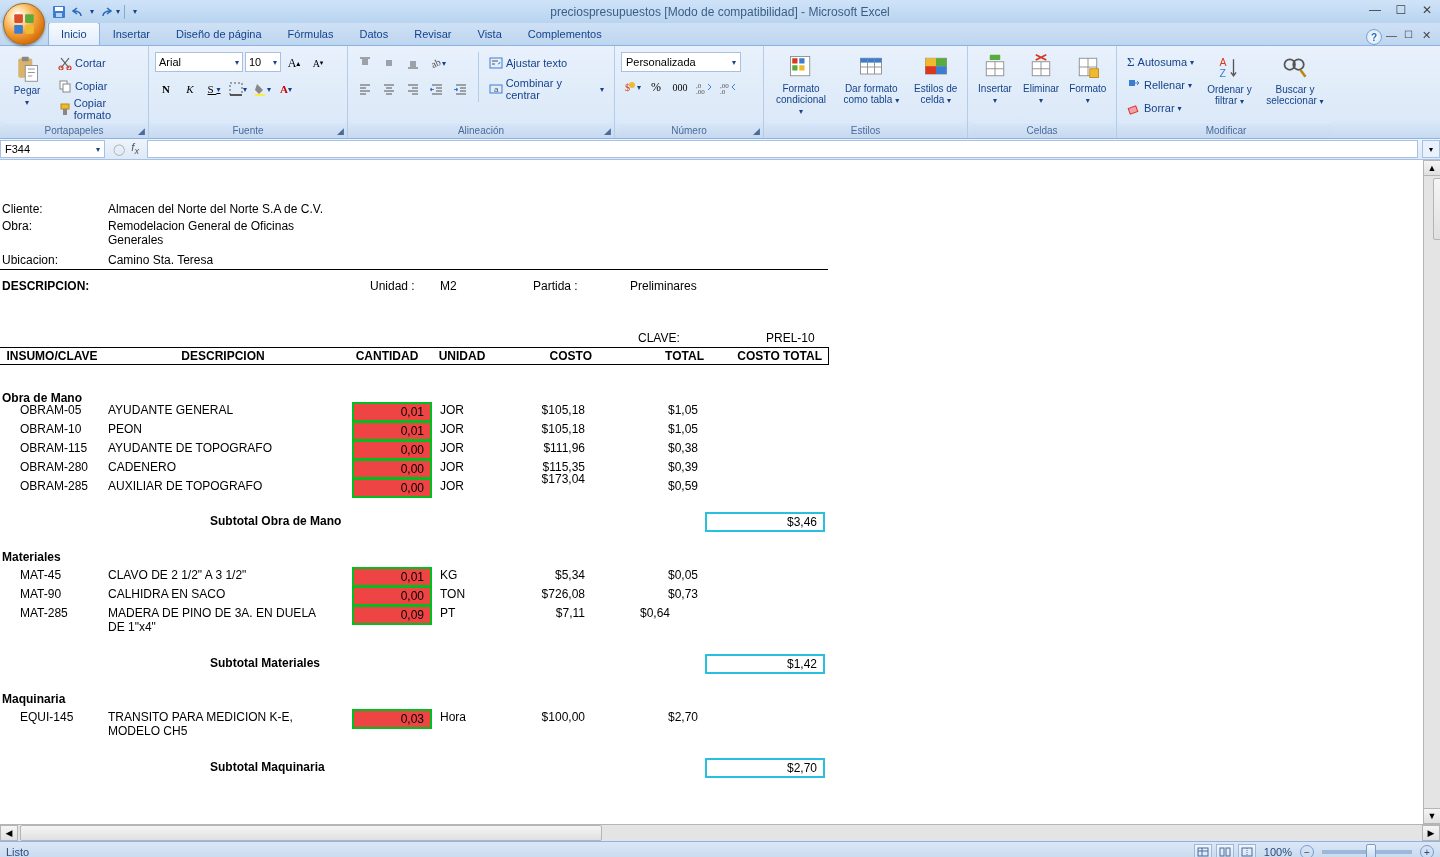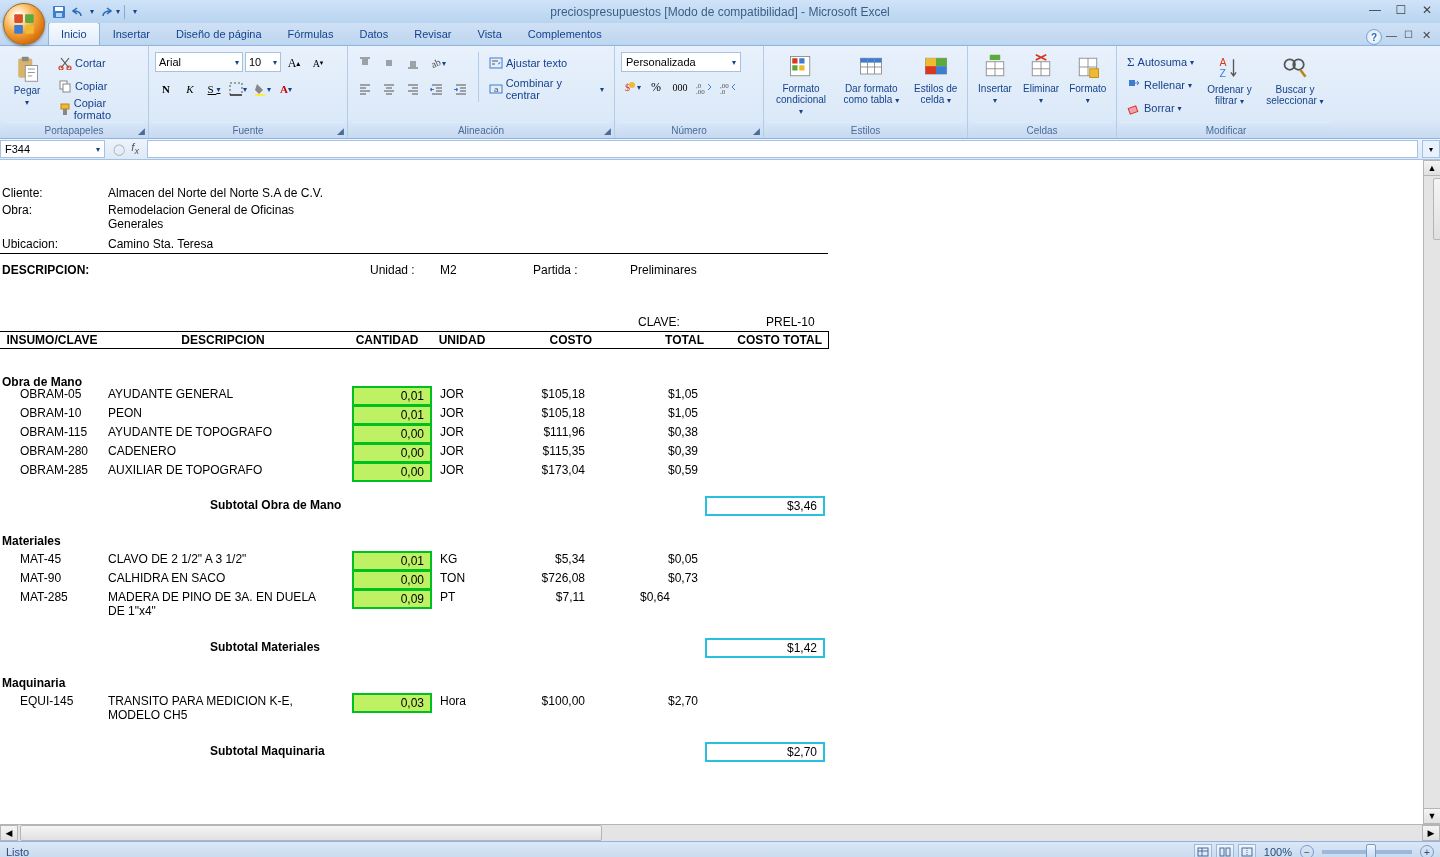--- a/index.html
+++ b/index.html
@@ -33,21 +33,21 @@
 .sq-btn{width:20px;height:20px;border:1px solid transparent;border-radius:2px;display:flex;align-items:center;justify-content:center;font-family:"Times New Roman",serif}
 .numfmt-sel{width:110px;height:18px;border:1px solid #a6c1e2;background:#fff;padding:0 4px;display:flex;align-items:center;justify-content:space-between;font-size:11px}
 .namebox-row{height:20px;background:linear-gradient(#eef4fc,#dde9f7);display:flex;align-items:center;border-bottom:1px solid #a6c1e2}
 .namebox{width:95px;border:1px solid #a6c1e2;background:#fff;height:16px;margin-left:0;padding:0 4px;display:flex;align-items:center;justify-content:space-between;font-size:11px}
 .fx-btns{display:flex;gap:6px;margin:0 8px;align-items:center}
 .fx-bar{flex:1;height:16px;border:1px solid #a6c1e2;background:#fff;margin-right:4px}
 .fx-expand{width:16px;height:16px;border:1px solid #a6c1e2;background:#e8f1fc;display:flex;align-items:center;justify-content:center;font-size:8px}
 .sheet-area{flex:1;overflow:auto;background:#fff;position:relative}
 .sheet{font-family:Arial,sans-serif;font-size:12px;padding:10px 2px 2px 2px;position:relative;width:1390px}
 .lbl{position:absolute}
-.green-box{border:2px solid #00c020;background:#bef264;text-align:right;padding:0 6px;height:16px;display:flex;align-items:center;justify-content:flex-end;font-size:12px}
+.green-box{border:2px solid #00c020;background:#ef4444;text-align:right;padding:0 6px;height:16px;display:flex;align-items:center;justify-content:flex-end;font-size:12px}
 .cyan-box{border:2px solid #29c0e0;background:#fff;text-align:right;padding:0 6px;height:16px;display:flex;align-items:center;justify-content:flex-end;font-size:12px}
 .hdr-line{border-top:1px solid #000;border-bottom:1px solid #000;font-weight:bold;height:16px;display:flex;align-items:center}
 .scrollbar-h{height:16px;background:#e4e4e4;border-top:1px solid #b5b5b5;display:flex;align-items:center}
 .sh-btn{width:16px;height:14px;border:1px solid #b5b5b5;background:linear-gradient(#f5f5f5,#e0e0e0);display:flex;align-items:center;justify-content:center;font-size:9px}
 .sh-thumb{height:14px;border:1px solid #b5b5b5;background:linear-gradient(#f5f5f5,#e0e0e0);border-radius:2px}
 .statusbar{height:20px;background:linear-gradient(#dbe7f6,#c5d8ef);display:flex;align-items:center;padding:0 6px;justify-content:space-between;font-size:11px;color:#2a4a7a;border-top:1px solid #8db2e3}
 .status-right{display:flex;align-items:center;gap:4px}
 .view-btn{width:16px;height:14px;border:1px solid #9db8d9;background:linear-gradient(#f0f6fd,#d5e3f4);display:flex;align-items:center;justify-content:center}
 .zoom-track{width:90px;height:4px;background:#9db8d9;position:relative;margin:0 4px}
 .zoom-thumb{width:8px;height:14px;background:linear-gradient(#f0f6fd,#c5d8ef);border:1px solid #7a9cc6;position:absolute;left:44px;top:-6px;border-radius:2px}
@@ -453,21 +453,21 @@
   <div class="fx-btns">
     <span style="color:#aaa">◯</span>
     <span style="font-style:italic;color:#555">f<sub>x</sub></span>
   </div>
   <div class="fx-bar"></div>
   <div class="fx-expand">▾</div>
 </div>
 
 <div style="display:flex;height:calc(100% - 23px - 22px - 92px - 20px - 16px - 20px)">
 <div class="sheet-area">
-  <div class="sheet" id="sheet" style="height: 640px;">
+  <div class="sheet" id="sheet" style="height: 640px; margin-top: 16px;">
 <div class="lbl" style="left:2px;top:26px">Cliente:</div>
 <div class="lbl" style="left:108px;top:26px">Almacen del Norte del Norte S.A de C.V.</div>
         <div class="lbl" style="left:2px;top:43px">Obra:</div>
 <div class="lbl" style="left:108px;top:43px;width:230px">Remodelacion General de Oficinas Generales</div>
         <div class="lbl" style="left:2px;top:77px">Ubicacion:</div>
 <div class="lbl" style="left:108px;top:77px">Camino Sta. Teresa</div>
         <div class="lbl" style="left:0;top:93px;width:828px;border-top:1px solid #000;height:0"></div>
         <div class="lbl" style="left:2px;top:103px;font-weight:bold">DESCRIPCION:</div>
 <div class="lbl" style="left:370px;top:103px">Unidad :</div>
 <div class="lbl" style="left:440px;top:103px">M2</div>
@@ -504,21 +504,21 @@
         <div class="lbl" style="left:20px;top:284px">OBRAM-280</div>
     <div class="lbl" style="left:108px;top:284px;width:225px">CADENERO</div>
     <div class="lbl green-box" style="left:352px;top:283px;width:64px">0,00</div>
     <div class="lbl" style="left:440px;top:284px">JOR</div>
     <div class="lbl" style="left:525px;top:284px;width:60px;text-align:right">$115,35</div>
     <div class="lbl" style="left:640px;top:284px;width:58px;text-align:right">$0,39</div>
         <div class="lbl" style="left:20px;top:303px">OBRAM-285</div>
     <div class="lbl" style="left:108px;top:303px;width:225px">AUXILIAR DE TOPOGRAFO</div>
     <div class="lbl green-box" style="left:352px;top:302px;width:64px">0,00</div>
     <div class="lbl" style="left:440px;top:303px">JOR</div>
-    <div class="lbl" style="left:525px;top:303px;width:60px;text-align:right">$173,04</div>
+    <div class="lbl" style="left:525px;top:296px;width:60px;text-align:right">$173,04</div>
     <div class="lbl" style="left:640px;top:303px;width:58px;text-align:right">$0,59</div>
         <div class="lbl" style="left:210px;top:338px;font-weight:bold">Subtotal Obra de Mano</div>
   <div class="lbl cyan-box" style="left:705px;top:336px;width:104px">$3,46</div>
         <div class="lbl" style="left:2px;top:374px;font-weight:bold">Materiales</div>
         <div class="lbl" style="left:20px;top:392px">MAT-45</div>
     <div class="lbl" style="left:108px;top:392px;width:225px">CLAVO DE 2 1/2" A 3 1/2"</div>
     <div class="lbl green-box" style="left:352px;top:391px;width:64px">0,01</div>
     <div class="lbl" style="left:440px;top:392px">KG</div>
     <div class="lbl" style="left:525px;top:392px;width:60px;text-align:right">$5,34</div>
     <div class="lbl" style="left:640px;top:392px;width:58px;text-align:right">$0,05</div>

